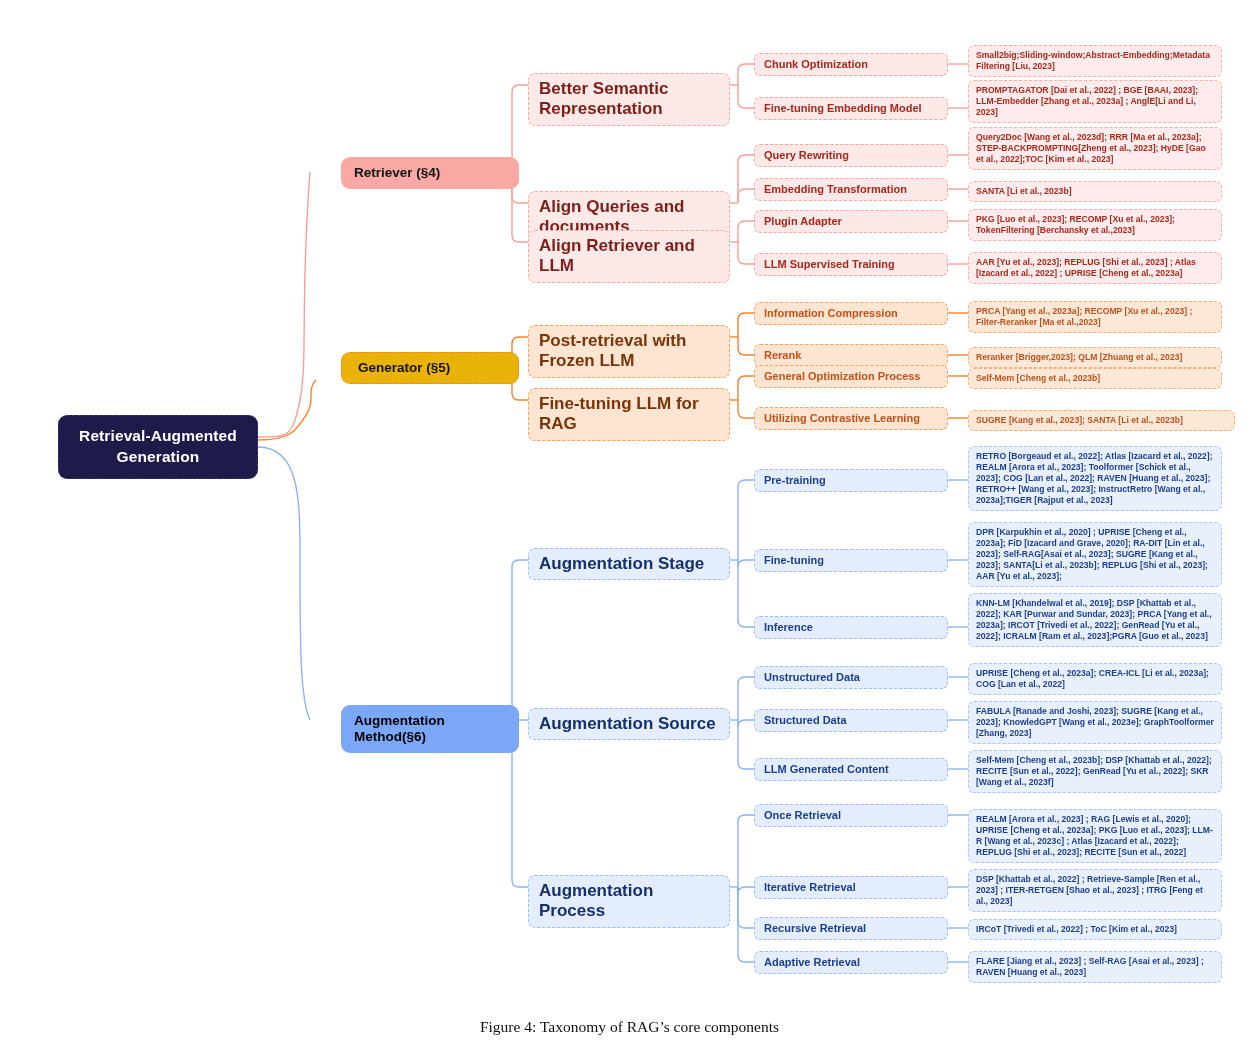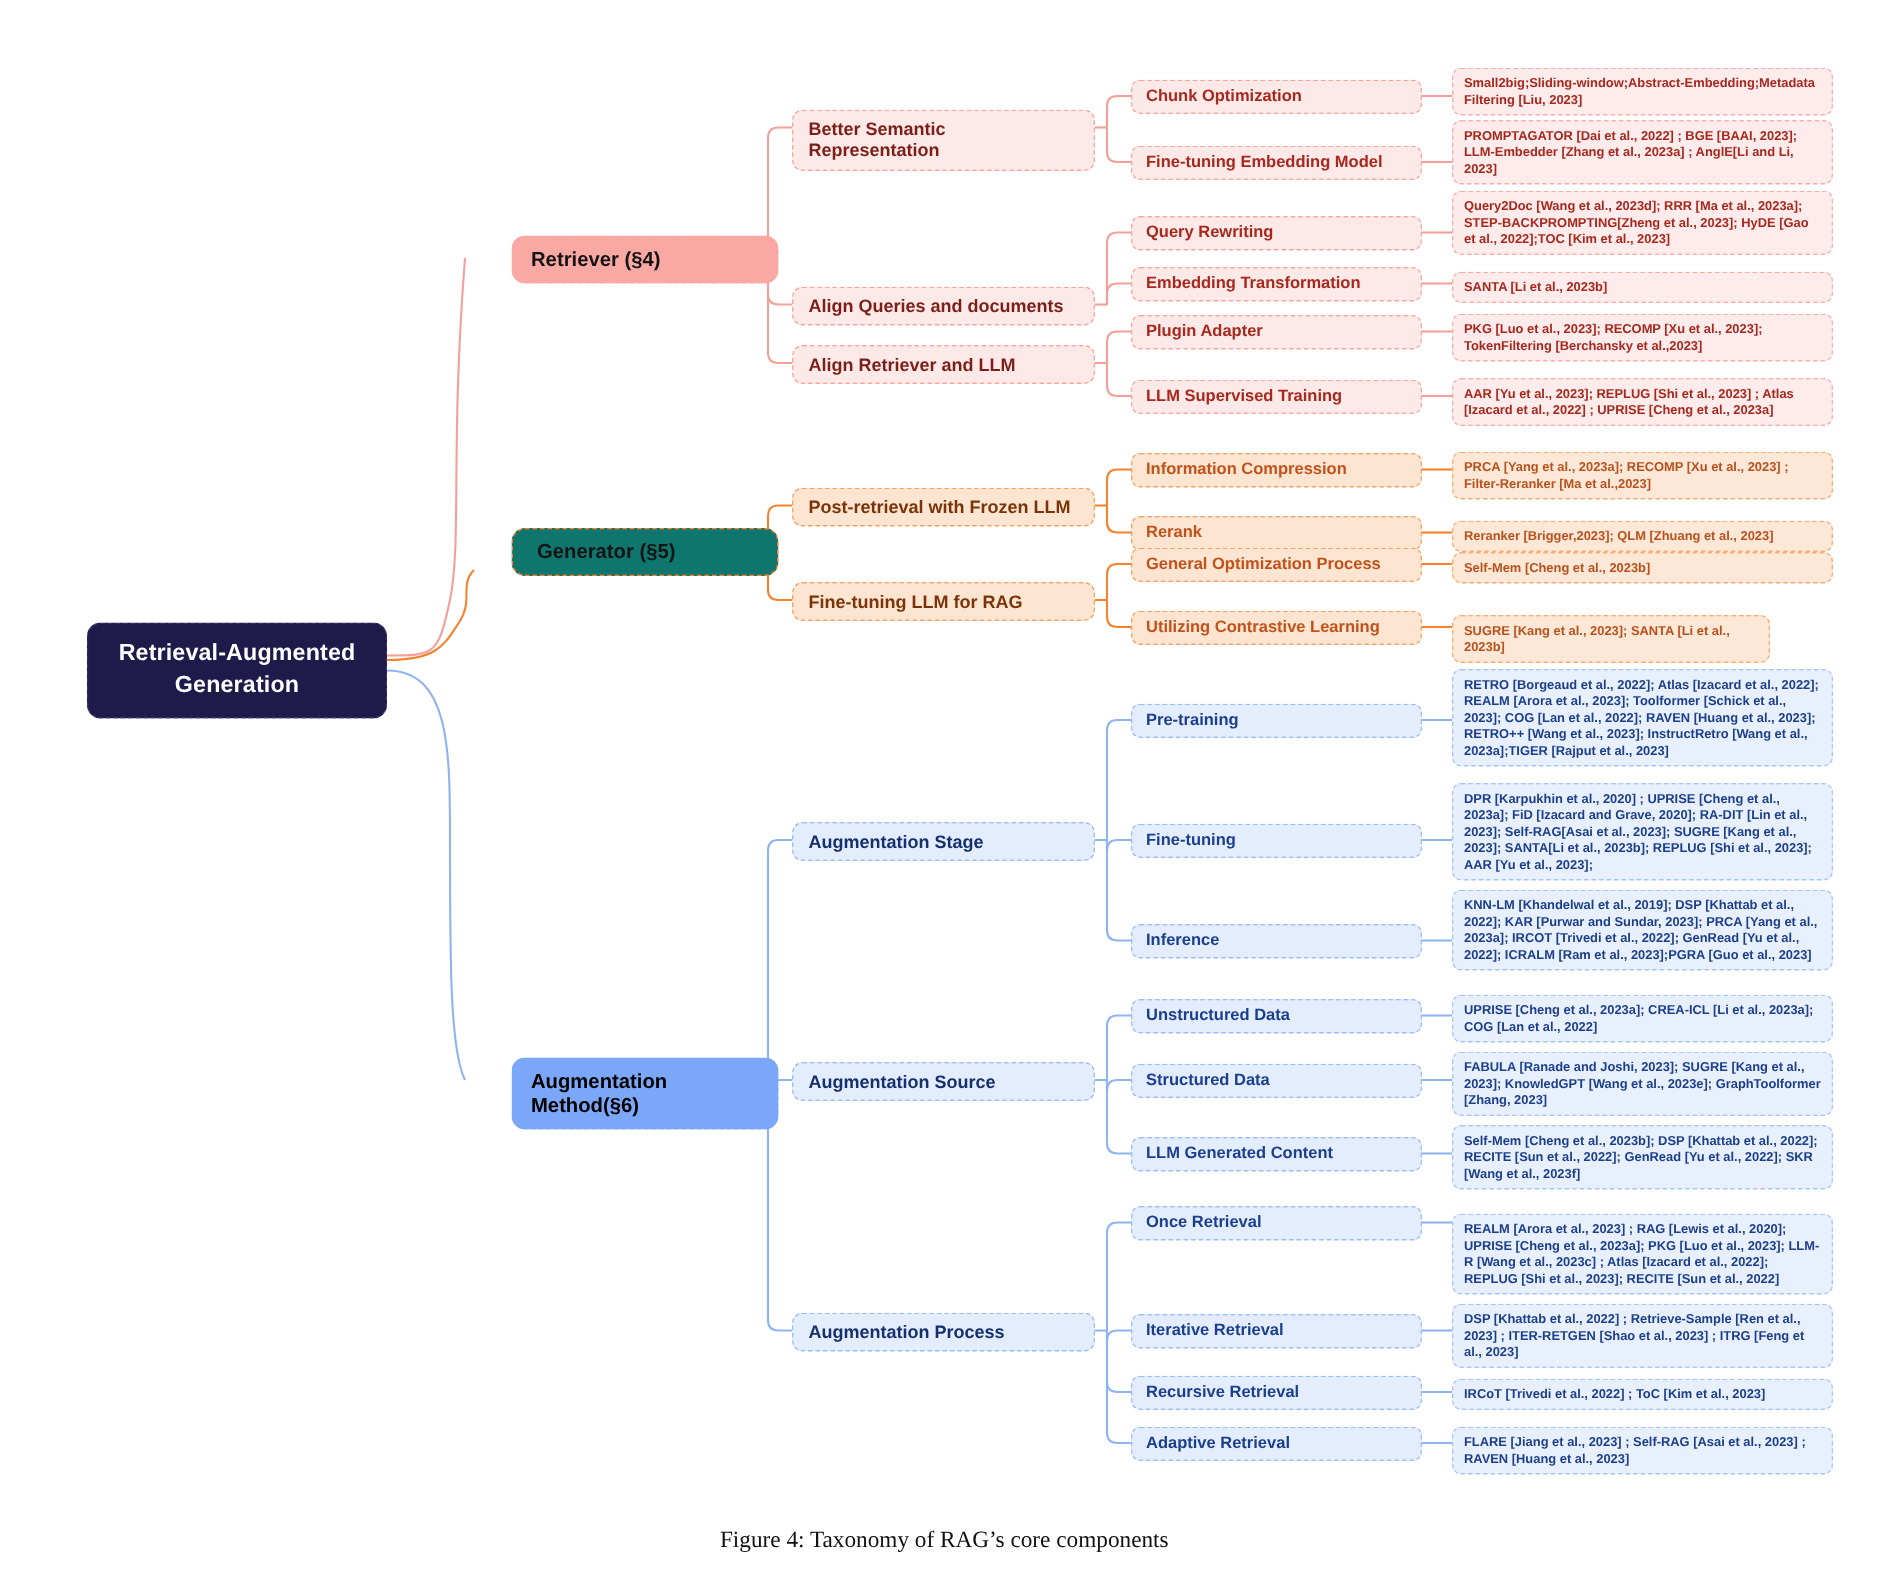--- a/index.html
+++ b/index.html
@@ -14,28 +14,28 @@
   
   .root{background:#1e1b4b;border:1.5px dashed #3b3470;border-radius:9px;
         padding:10px 14px;justify-content:center;text-align:center;}
   .root .txt{color:#ffffff;font-size:15.5px;font-weight:700;line-height:1.35;letter-spacing:.1px;text-align:center;}
 
   
   .l1{justify-content:flex-start;padding:7px 12px;border-radius:9px;margin-left:31px;}
   .l1 .txt{font-size:13.5px;font-weight:700;line-height:1.2;}
   .l1.red{background:#f9a8a3;border:1.5px dashed #f9a8a3;}
   .l1.red .txt{color:#141414;}
-  .l1.orange{background:#0f766e;border:1.5px dashed #f97d2a;padding-left:16px;}
+  .l1.orange{background:#eab308;border:1.5px dashed #f97d2a;padding-left:16px;}
   .l1.orange .txt{color:#141414;}
   .l1.blue{background:#7aa7f7;border:1.5px dashed #7aa7f7;}
   .l1.blue .txt{color:#000000;}
 
   
   .l2{padding:5px 10px;border-radius:7px;}
-  .l2 .txt{font-size:12px;font-weight:700;line-height:1.2;}
+  .l2 .txt{font-size:17px;font-weight:700;line-height:1.2;}
   .l2.red{background:#fde9e7;border:1.2px dashed #f6a8a0;}
   .l2.red .txt{color:#7b1f18;}
   .l2.orange{background:#fde5d2;border:1.2px dashed #f5a365;}
   .l2.orange .txt{color:#7a3408;}
   .l2.blue{background:#e4edfd;border:1.2px dashed #9cbdf5;justify-content:center;}
   .l2.blue .txt{color:#16306e;}
 
   
   .l3{padding:4px 9px;border-radius:6px;}
   .l3 .txt{font-size:11px;font-weight:700;line-height:1.2;}
@@ -270,21 +270,21 @@
 
   <div class="node leaf orange" style="left:968px;top:301px;width:254px;">
     <span class="txt">PRCA [Yang et al., 2023a]; RECOMP [Xu et al., 2023] ; Filter-Reranker [Ma et al.,2023]</span>
   </div>
   <div class="node leaf orange" style="left:968px;top:347px;width:254px;">
     <span class="txt">Reranker [Brigger,2023]; QLM [Zhuang et al., 2023]</span>
   </div>
   <div class="node leaf orange" style="left:968px;top:368px;width:254px;">
     <span class="txt">Self-Mem [Cheng et al., 2023b]</span>
   </div>
-  <div class="node leaf orange" style="left:968px;top:410px;width:212px;justify-content:center;">
+  <div class="node leaf orange" style="left:968px;top:410px;width:267px;justify-content:center;">
     <span class="txt">SUGRE [Kang et al., 2023]; SANTA [Li et al., 2023b]</span>
   </div>
 
   <div class="node leaf blue" style="left:968px;top:446px;width:254px;">
     <span class="txt">RETRO [Borgeaud et al., 2022]; Atlas [Izacard et al., 2022]; REALM [Arora et al., 2023]; Toolformer [Schick et al., 2023]; COG [Lan et al., 2022]; RAVEN [Huang et al., 2023]; RETRO++ [Wang et al., 2023]; InstructRetro [Wang et al., 2023a];TIGER [Rajput et al., 2023]</span>
   </div>
   <div class="node leaf blue" style="left:968px;top:522px;width:254px;">
     <span class="txt">DPR [Karpukhin et al., 2020] ; UPRISE [Cheng et al., 2023a]; FiD [Izacard and Grave, 2020]; RA-DIT [Lin et al., 2023]; Self-RAG[Asai et al., 2023]; SUGRE [Kang et al., 2023]; SANTA[Li et al., 2023b]; REPLUG [Shi et al., 2023]; AAR [Yu et al., 2023];</span>
   </div>
   <div class="node leaf blue" style="left:968px;top:593px;width:254px;">

